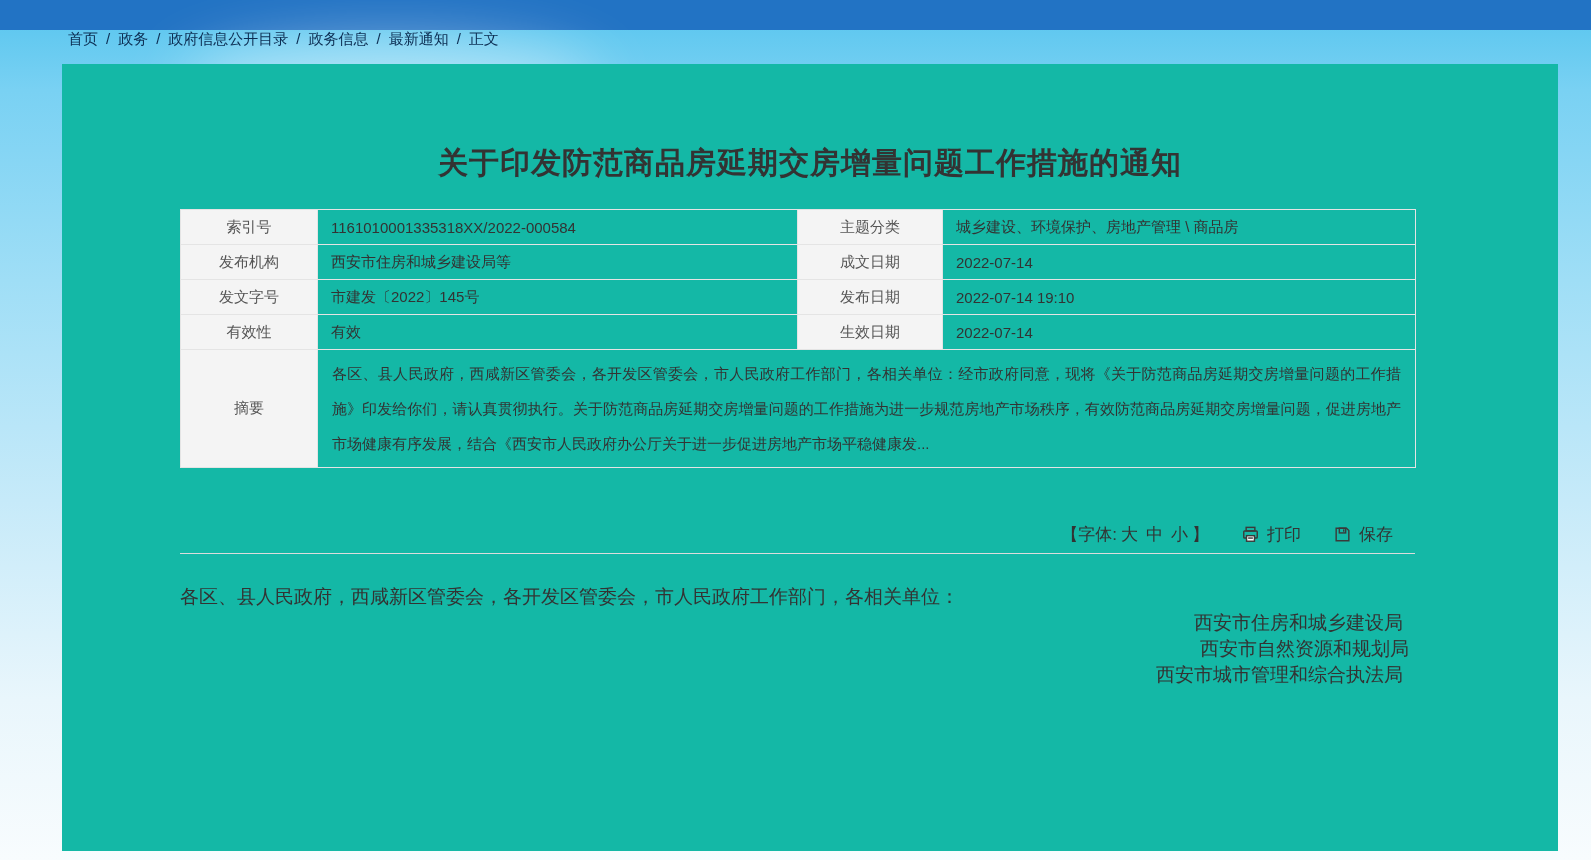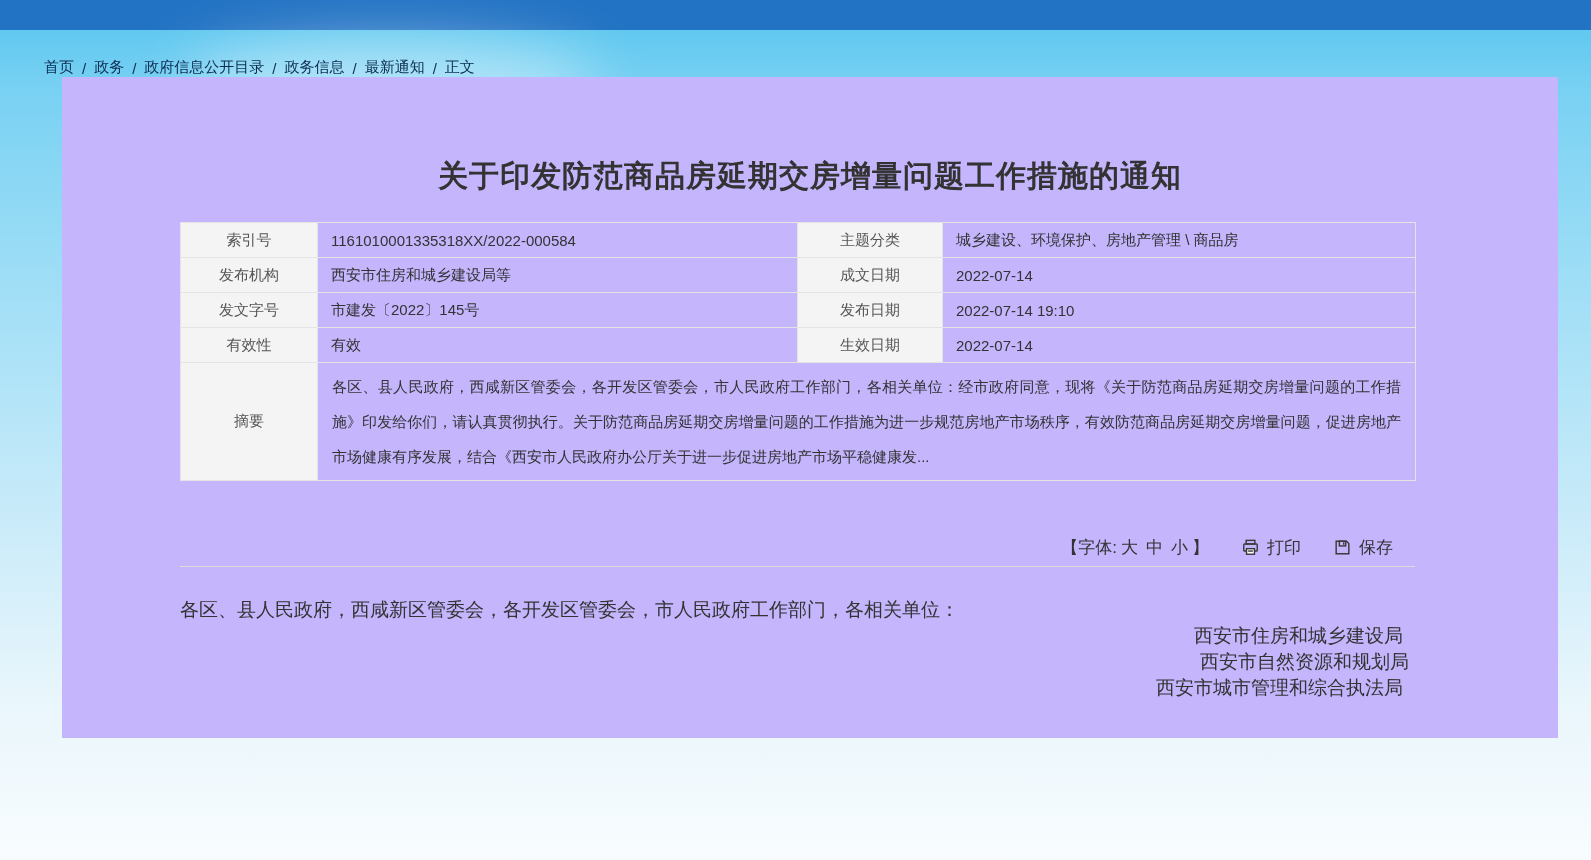--- a/index.html
+++ b/index.html
@@ -9,30 +9,30 @@
     background:linear-gradient(180deg,#55c4ee 0px,#79d1f3 90px,#9fdef6 280px,#c6eaf9 500px,#e9f6fc 700px,#f8fcfe 860px);
     position:relative;
   }
   .cloud1,.cloud2 { position:absolute; border-radius:50%; filter:blur(30px); background:rgba(255,255,255,.45); pointer-events:none; }
   .cloud1 { width:420px; height:90px; left:180px; top:40px; }
   .cloud2 { width:520px; height:120px; left:900px; top:170px; }
 
   .topbar { height:30px; background:#2273c4; width:100%; }
 
   .breadcrumb {
-    height:47px; display:flex; align-items:flex-end; padding-left:44px;
+    height:34px; display:flex; align-items:flex-start; padding-left:68px;
     font-size:15px; color:#0c2d52; position:relative; z-index:2;
   }
   .breadcrumb a { color:#0c2d52; text-decoration:none; cursor:pointer; }
   .breadcrumb .sep { margin:0 8px; color:#0c2d52; }
 
   .panel {
     position:relative; z-index:2;
-    margin-left:62px; width:1496px; height:661px;
-    background:#c4b5fd;
+    margin-left:62px; width:1496px; height:787px;
+    background:#14b8a6;
   }
 
   .doc-title {
     padding-top:79px; text-align:center;
     font-size:30px; font-weight:700; color:#333; letter-spacing:1px;
   }
 
   .info-table {
     border-collapse:collapse; table-layout:fixed;
     width:1235px; margin:25px 0 0 118px;

